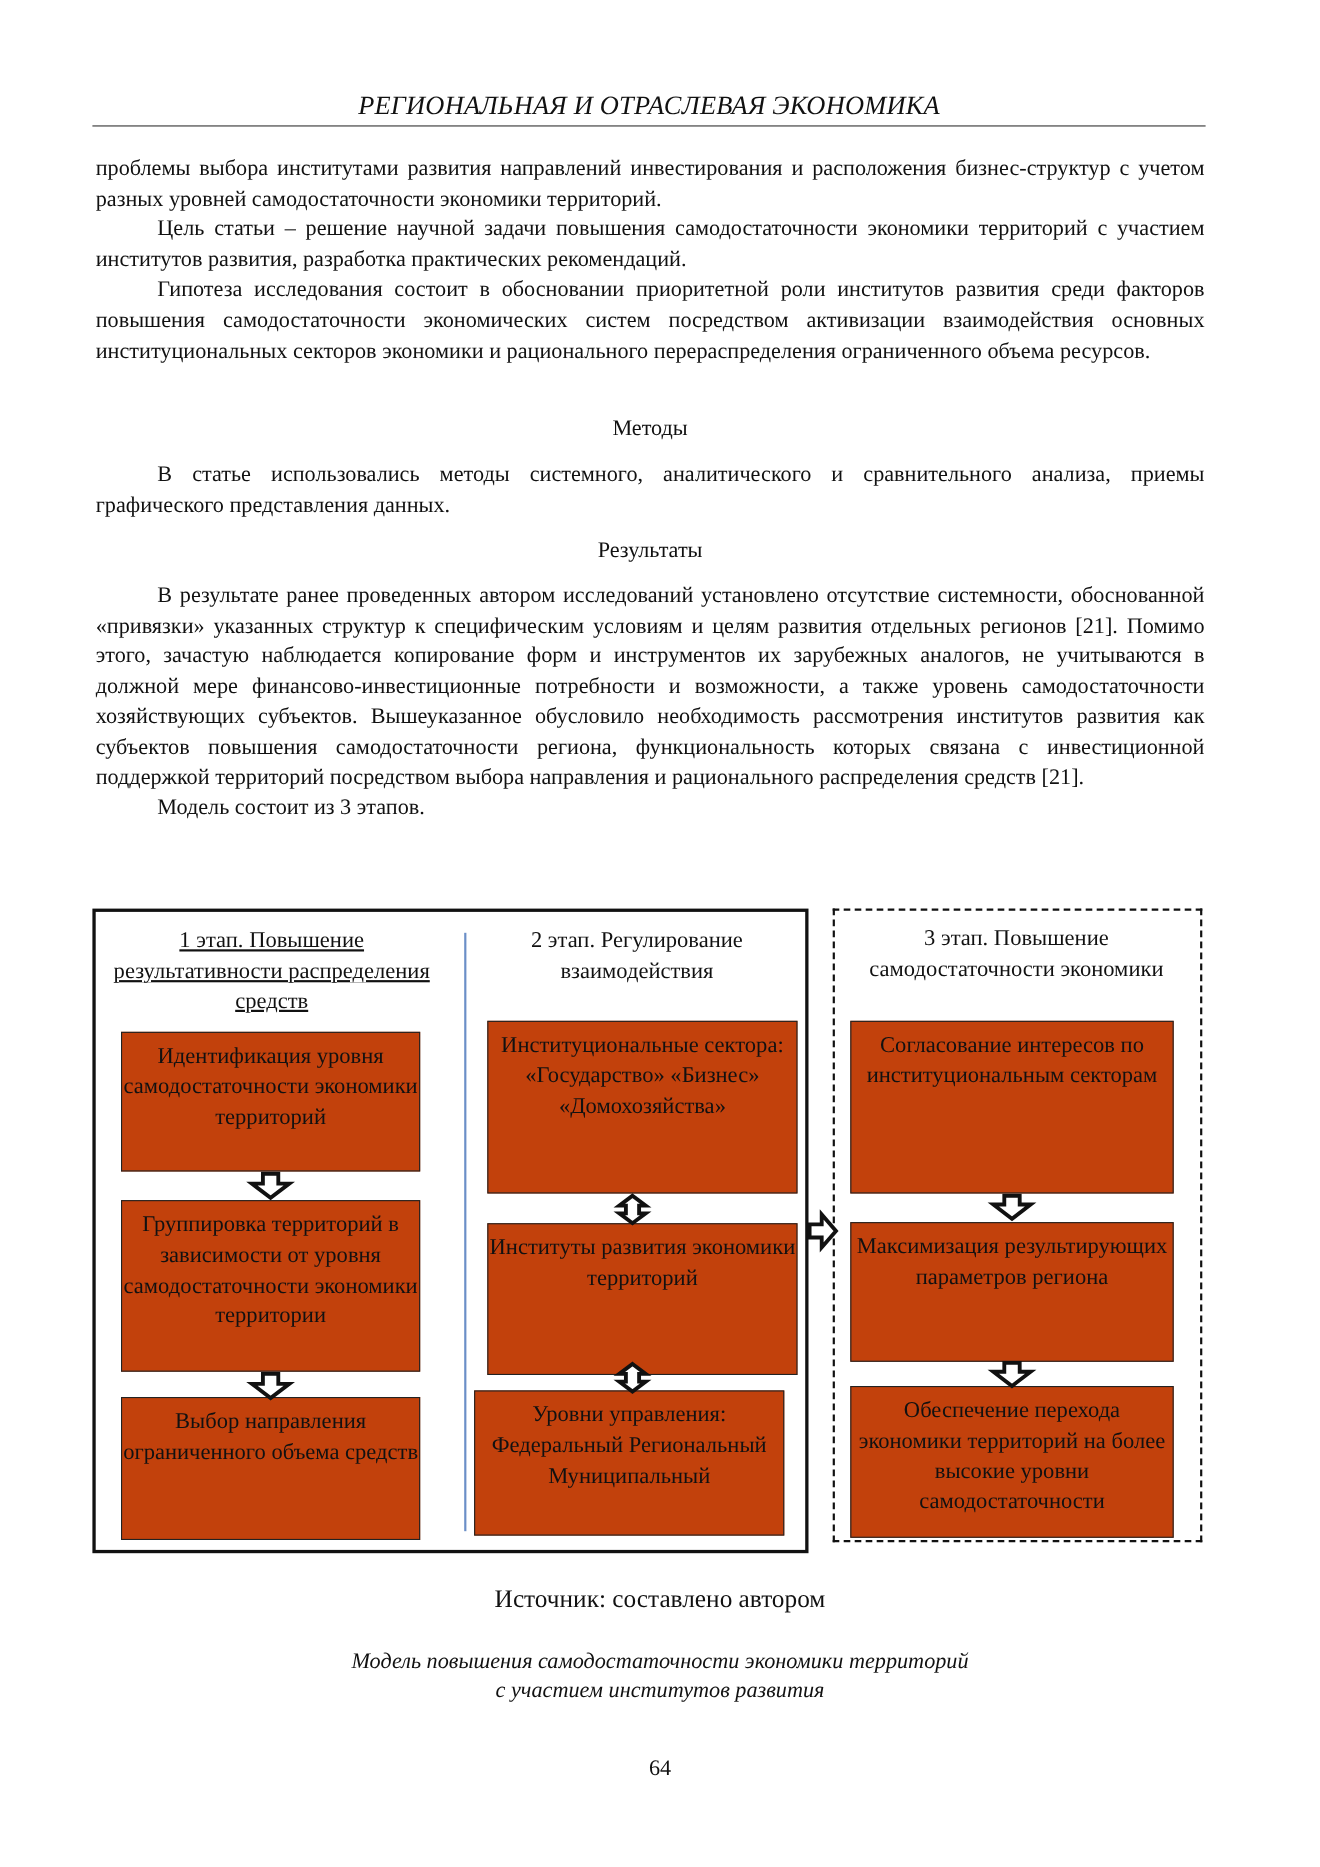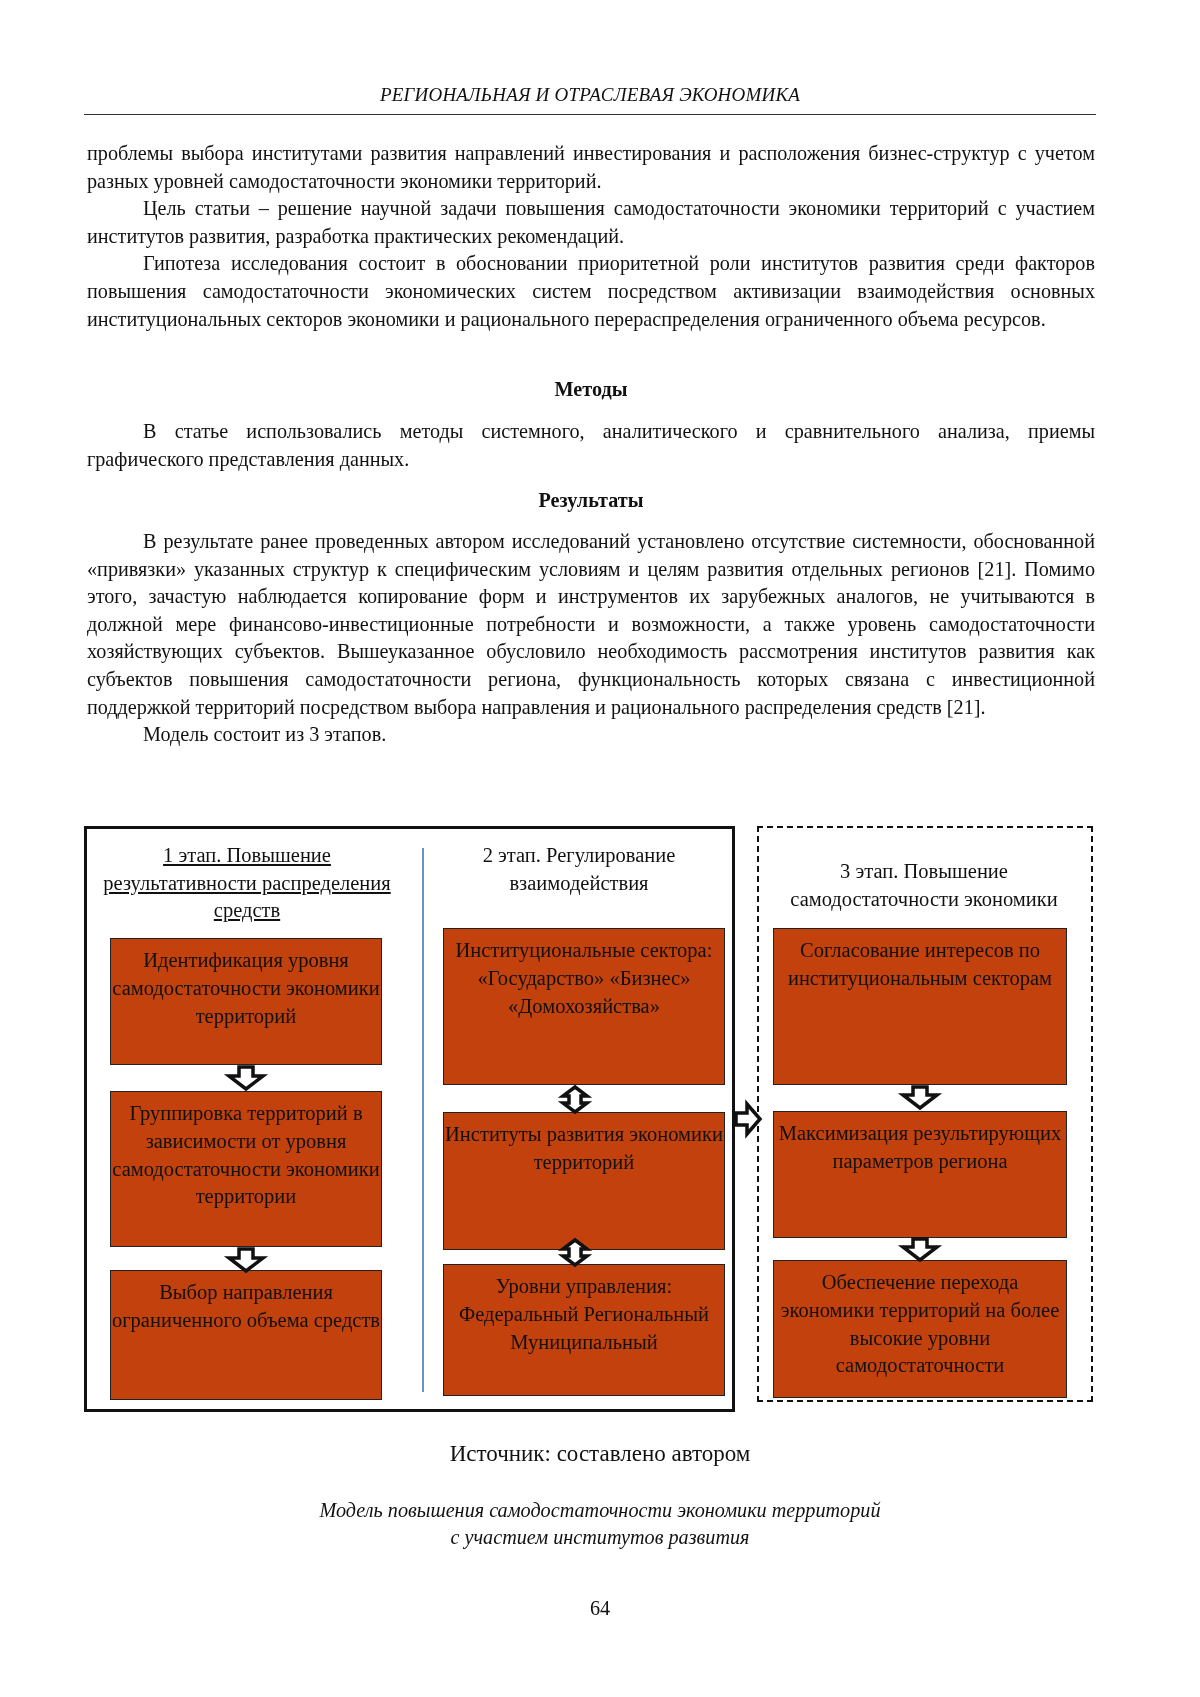--- a/index.html
+++ b/index.html
@@ -1,25 +1,25 @@
 <!DOCTYPE html>
 <html><head>
 <meta charset="utf-8">
 <style>
   html, body { margin: 0; padding: 0; background: #ffffff; }
   body { width: 1200px; height: 1697px; position: relative; overflow: hidden;
          font-family: "Liberation Serif", "DejaVu Serif", serif; color: #111; }
   .header { position: absolute; left: 84px; top: 84px; width: 1012px; text-align: center;
-            font-style: italic; font-size: 19px; letter-spacing: 0.2px; }
+            font-style: italic; font-size: 24px; letter-spacing: 0.2px; }
   .header-rule { position: absolute; left: 84px; top: 114px; width: 1012px; height: 0;
                  border-top: 1.6px solid #333; }
   .body-text { position: absolute; left: 87px; width: 1008px; font-size: 20.2px; line-height: 27.6px; }
   .para { margin: 0; text-align: justify; text-align-last: left; }
   .indent { text-indent: 56px; }
-  .heading { position: absolute; left: 87px; width: 1008px; text-align: center; font-weight: bold; font-size: 20.2px; }
+  .heading { position: absolute; left: 87px; width: 1008px; text-align: center; font-weight: normal; font-size: 20.2px; }
   
   .diagram { position: absolute; left: 84px; top: 826px; width: 1014px; height: 600px; }
   .outer12 { position: absolute; left: 0; top: 0; width: 651px; height: 586px; border: 3px solid #111; box-sizing: border-box; }
   .outer3 { position: absolute; left: 673px; top: 0; width: 336px; height: 576px; border: 2.4px dashed #111; box-sizing: border-box; }
   .divider { position: absolute; left: 338px; top: 22px; width: 2px; height: 544px; background: #6b8fc7; }
   .stage-title { position: absolute; text-align: center; font-size: 20.5px; line-height: 27.5px; }
   .box { position: absolute; border: 1.6px solid #222; box-sizing: border-box; text-align: center;
          font-size: 20.5px; line-height: 27.8px; padding-top: 8px; background: #c2410c; }
   .arrow { position: absolute; }
   .source { position: absolute; left: 0; top: 1441px; width: 1200px; text-align: center; font-size: 23px; }
@@ -57,23 +57,23 @@
   <div class="divider"></div>
 
   <div class="stage-title" style="left:18px; top:16px; width:290px;text-decoration:underline;">1 этап. Повышение результативности распределения средств</div>
   <div class="box" style="left:26px; top:112px; width:272px; height:127px;">Идентификация уровня самодостаточности экономики территорий</div>
   <div class="box" style="left:26px; top:265px; width:272px; height:156px;">Группировка территорий в зависимости от уровня самодостаточности экономики территории</div>
   <div class="box" style="left:26px; top:444px; width:272px; height:130px;">Выбор направления ограниченного объема средств</div>
 
   <div class="stage-title" style="left:352px; top:16px; width:286px;">2 этап. Регулирование взаимодействия</div>
   <div class="box" style="left:359px; top:102px; width:282px; height:157px;">Институциональные сектора: «Государство» «Бизнес» «Домохозяйства»</div>
   <div class="box" style="left:359px; top:286px; width:282px; height:138px;">Институты развития экономики территорий</div>
-  <div class="box" style="left:359px; top:438px; width:282px; height:132px;">Уровни управления: Федеральный Региональный Муниципальный</div>
+  <div class="box" style="left:347px; top:438px; width:282px; height:132px;">Уровни управления: Федеральный Региональный Муниципальный</div>
 
-  <div class="stage-title" style="left:690px; top:14px; width:300px;margin-top:18px;">3 этап. Повышение самодостаточности экономики</div>
+  <div class="stage-title" style="left:690px; top:14px; width:300px;">3 этап. Повышение самодостаточности экономики</div>
   <div class="box" style="left:689px; top:102px; width:294px; height:157px;">Согласование интересов по институциональным секторам</div>
   <div class="box" style="left:689px; top:285px; width:294px; height:127px;">Максимизация результирующих параметров региона</div>
   <div class="box" style="left:689px; top:434px; width:294px; height:138px;">Обеспечение перехода экономики территорий на более высокие уровни самодостаточности</div>
 
   <svg class="arrow" style="left:0; top:0;" width="1014" height="600">
 
     <g fill="#fff" stroke="#111" stroke-width="3.5" stroke-linejoin="miter">
       <path d="M155 241 h14 v9 h10 l-17 13 l-17 -13 h10 z"></path>
     </g>
     <g fill="#fff" stroke="#111" stroke-width="3.5">

